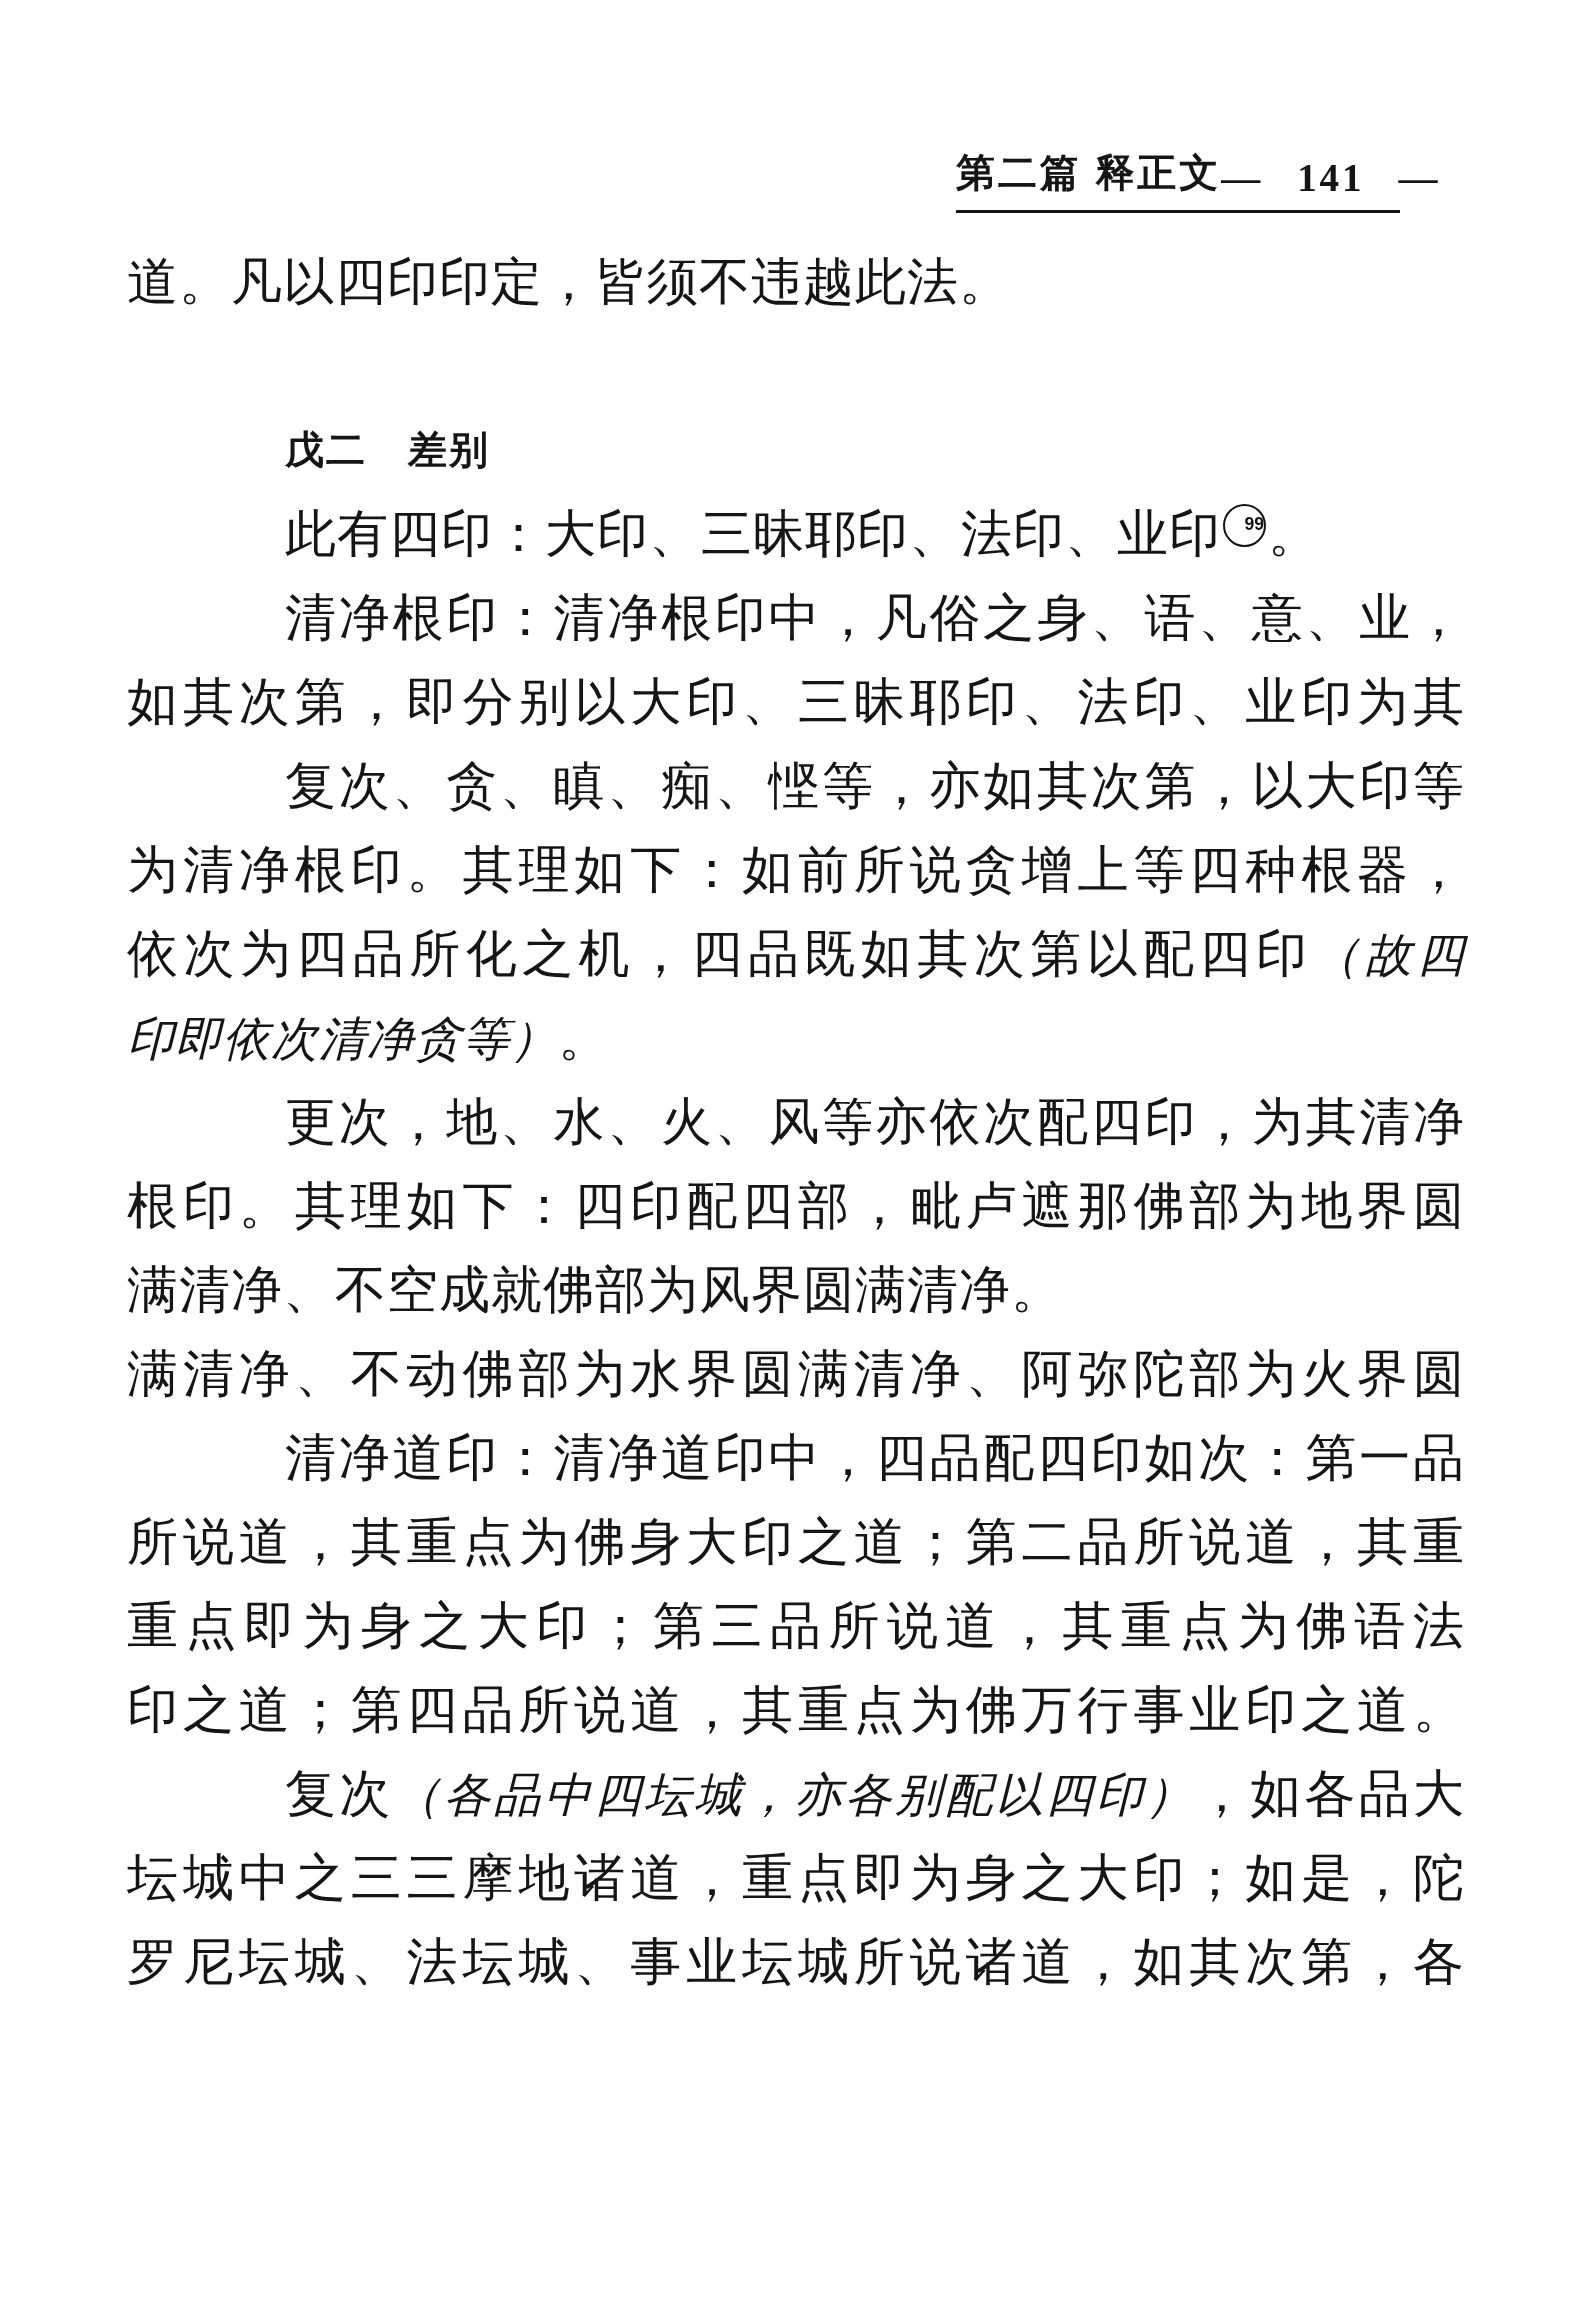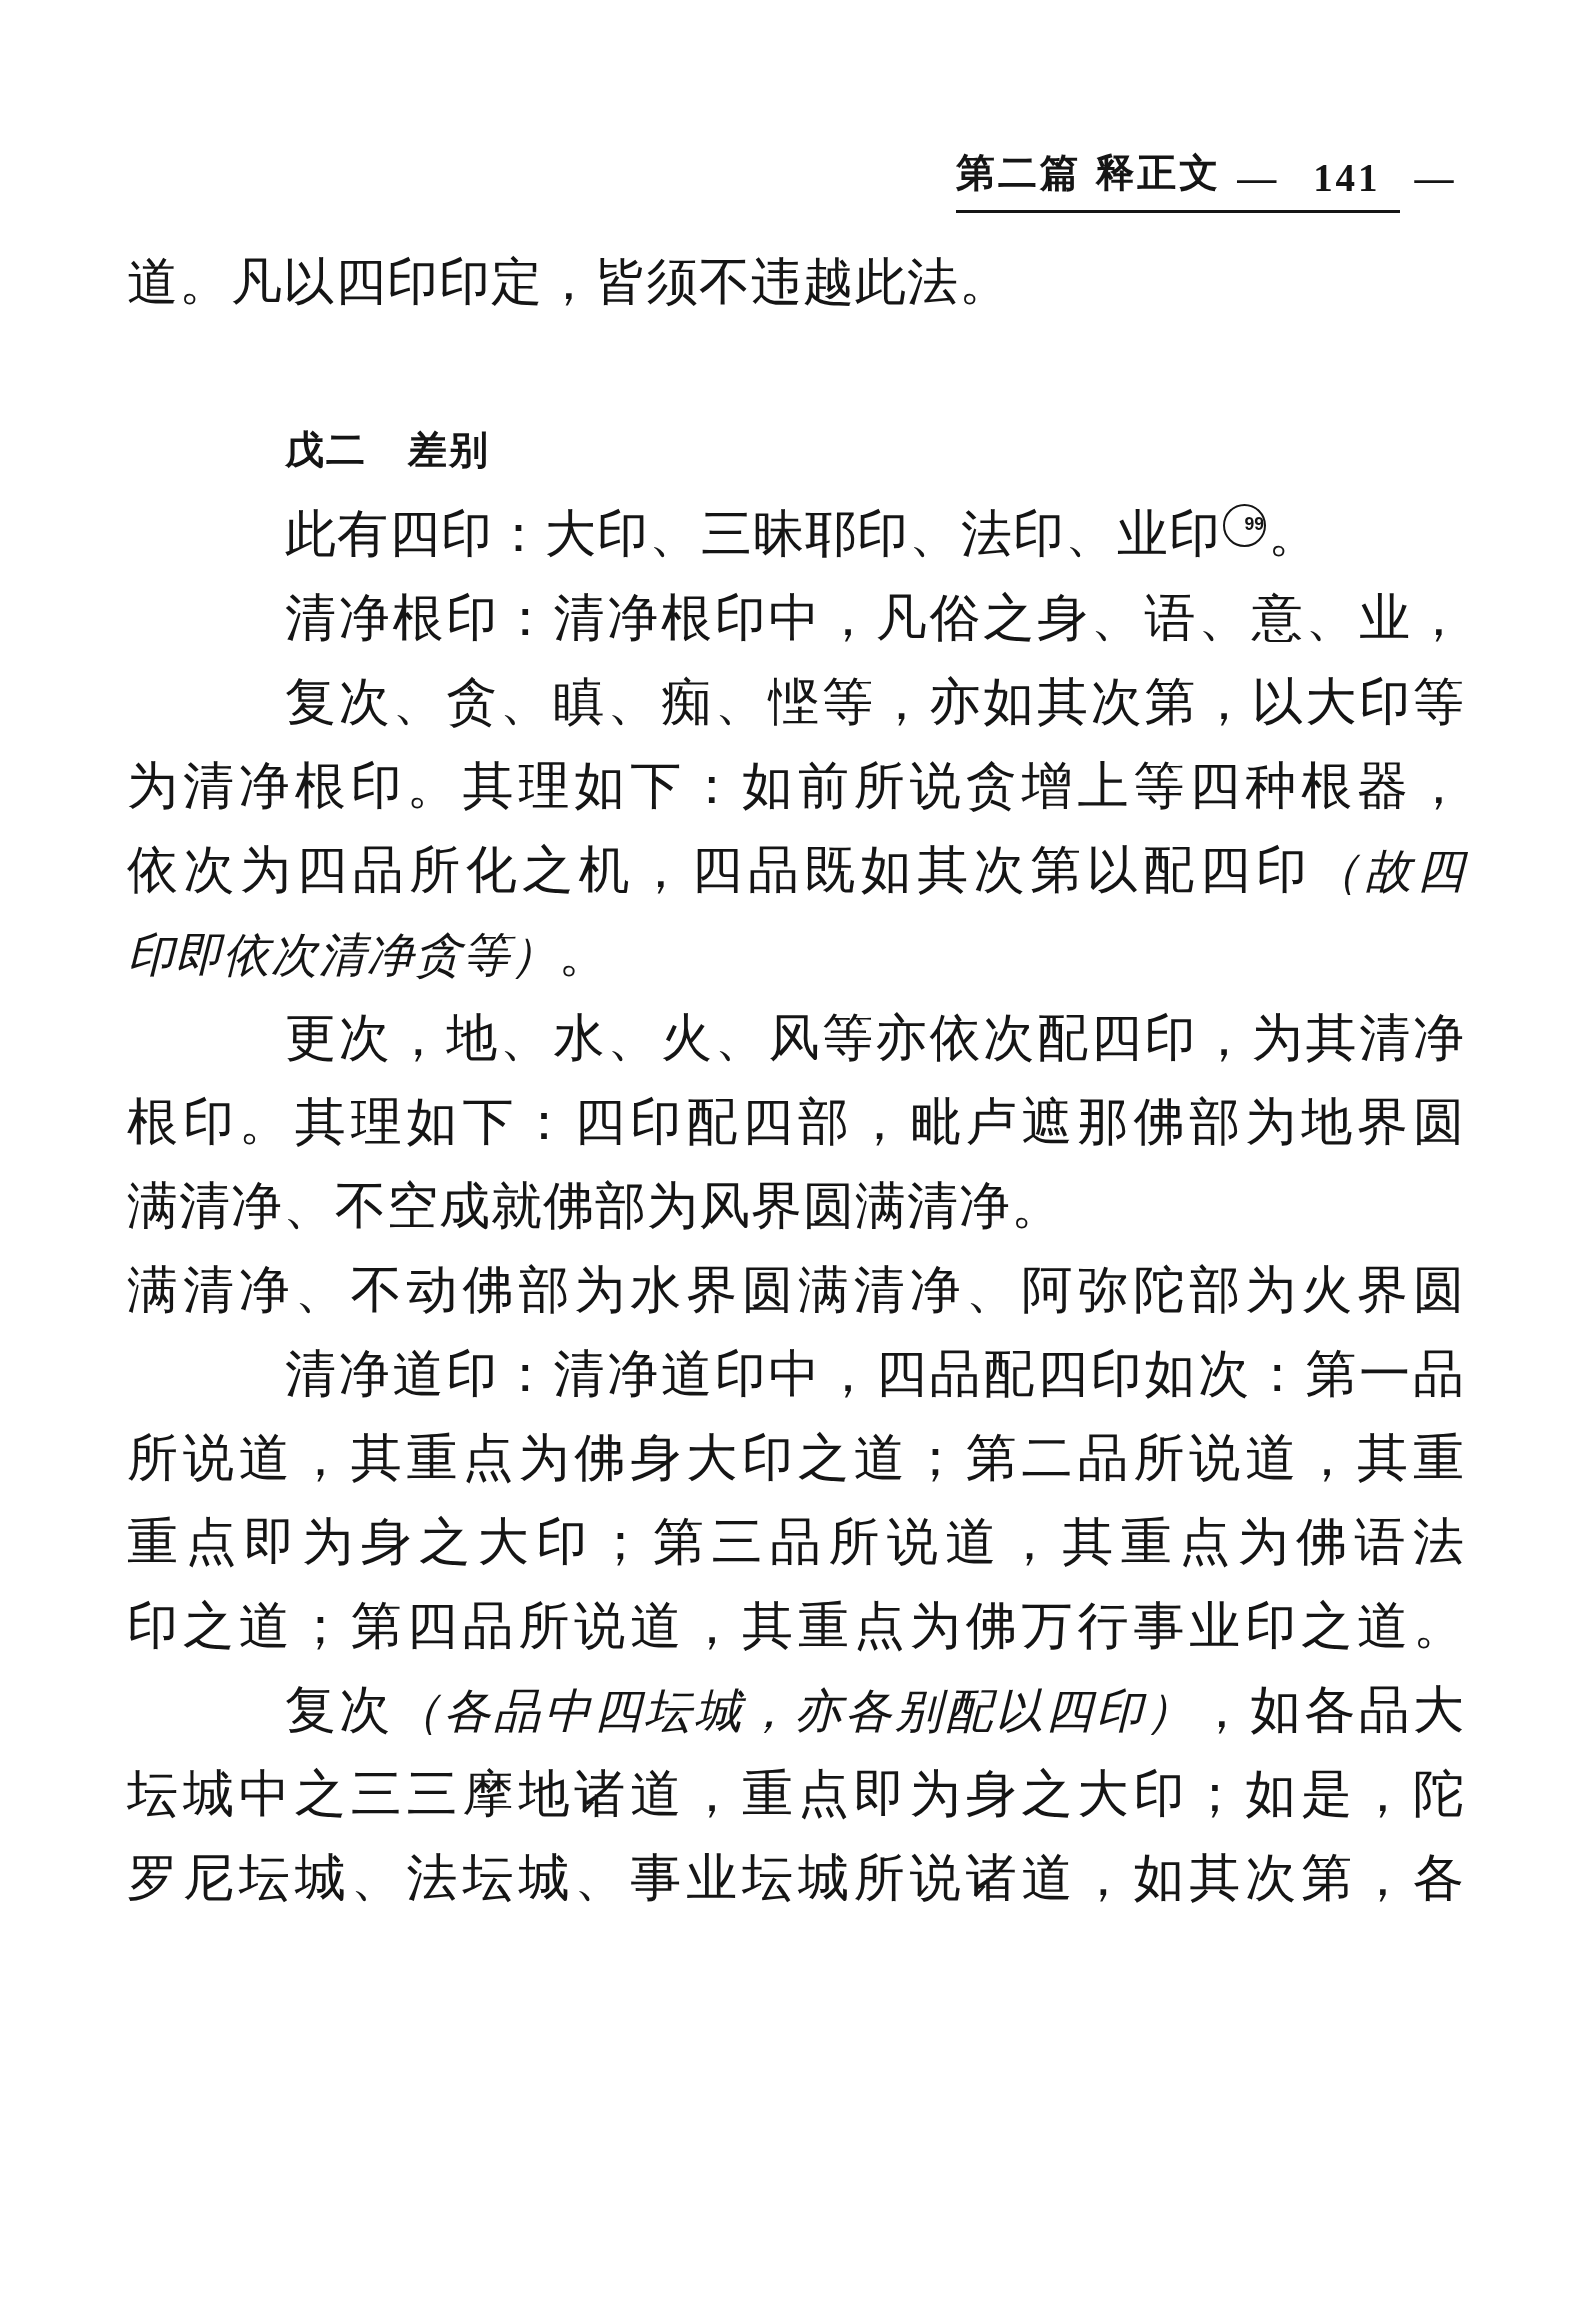--- a/index.html
+++ b/index.html
@@ -25,21 +25,20 @@
     display: flex;
     justify-content: space-between;
     align-items: flex-end;
     border-bottom: 3.9px solid #151515;
     padding-bottom: 9.8px;
     font-family: "Liberation Sans", "DejaVu Sans", sans-serif;
     font-weight: bold;
     font-size: 39px;
     letter-spacing: 2.9px;
     white-space: nowrap;
-    gap: 16px;
   }
   .running-header .page-no {
     font-family: "Liberation Serif", "DejaVu Serif", serif;
     word-spacing: 21.5px;
   }
   
   .body-text {
     position: absolute;
     left: 127px;
     top: 240px;
@@ -100,20 +99,21 @@
     <span>第二篇 释正文</span>
     <span class="page-no">— 141 —</span>
   </div>
 
   <div class="body-text" id="body-text">
       <div class="line"><span>道。凡以四印印定，皆须不违越此法。</span></div>
       <div class="line spacer"></div>
       <div class="line heading indent"><span>戊二　差别</span></div>
       <div class="line indent"><span>此有四印：大印、三昧耶印、法印、业印</span><span class="fn-circle">99</span><span>。</span></div>
       <div class="line indent fill"><span>清净根印：清净根印中，凡俗之身、语、意、业，</span></div>
+      <div class="line fill"><span>如其次第，即分别以大印、三昧耶印、法印、业印为其</span></div>
       <div class="line indent fill"><span>复次、贪、瞋、痴、悭等，亦如其次第，以大印等</span></div>
       <div class="line fill"><span>为清净根印。其理如下：如前所说贪增上等四种根器，</span></div>
       <div class="line fill"><span>依次为四品所化之机，四品既如其次第以配四印</span><span class="kai">（故四</span></div>
       <div class="line"><span class="kai">印即依次清净贪等）</span><span>。</span></div>
       <div class="line indent fill"><span>更次，地、水、火、风等亦依次配四印，为其清净</span></div>
       <div class="line fill"><span>根印。其理如下：四印配四部，毗卢遮那佛部为地界圆</span></div>
       <div class="line"><span>满清净、不空成就佛部为风界圆满清净。</span></div>
       <div class="line fill"><span>满清净、不动佛部为水界圆满清净、阿弥陀部为火界圆</span></div>
       <div class="line indent fill"><span>清净道印：清净道印中，四品配四印如次：第一品</span></div>
       <div class="line fill"><span>所说道，其重点为佛身大印之道；第二品所说道，其重</span></div>

